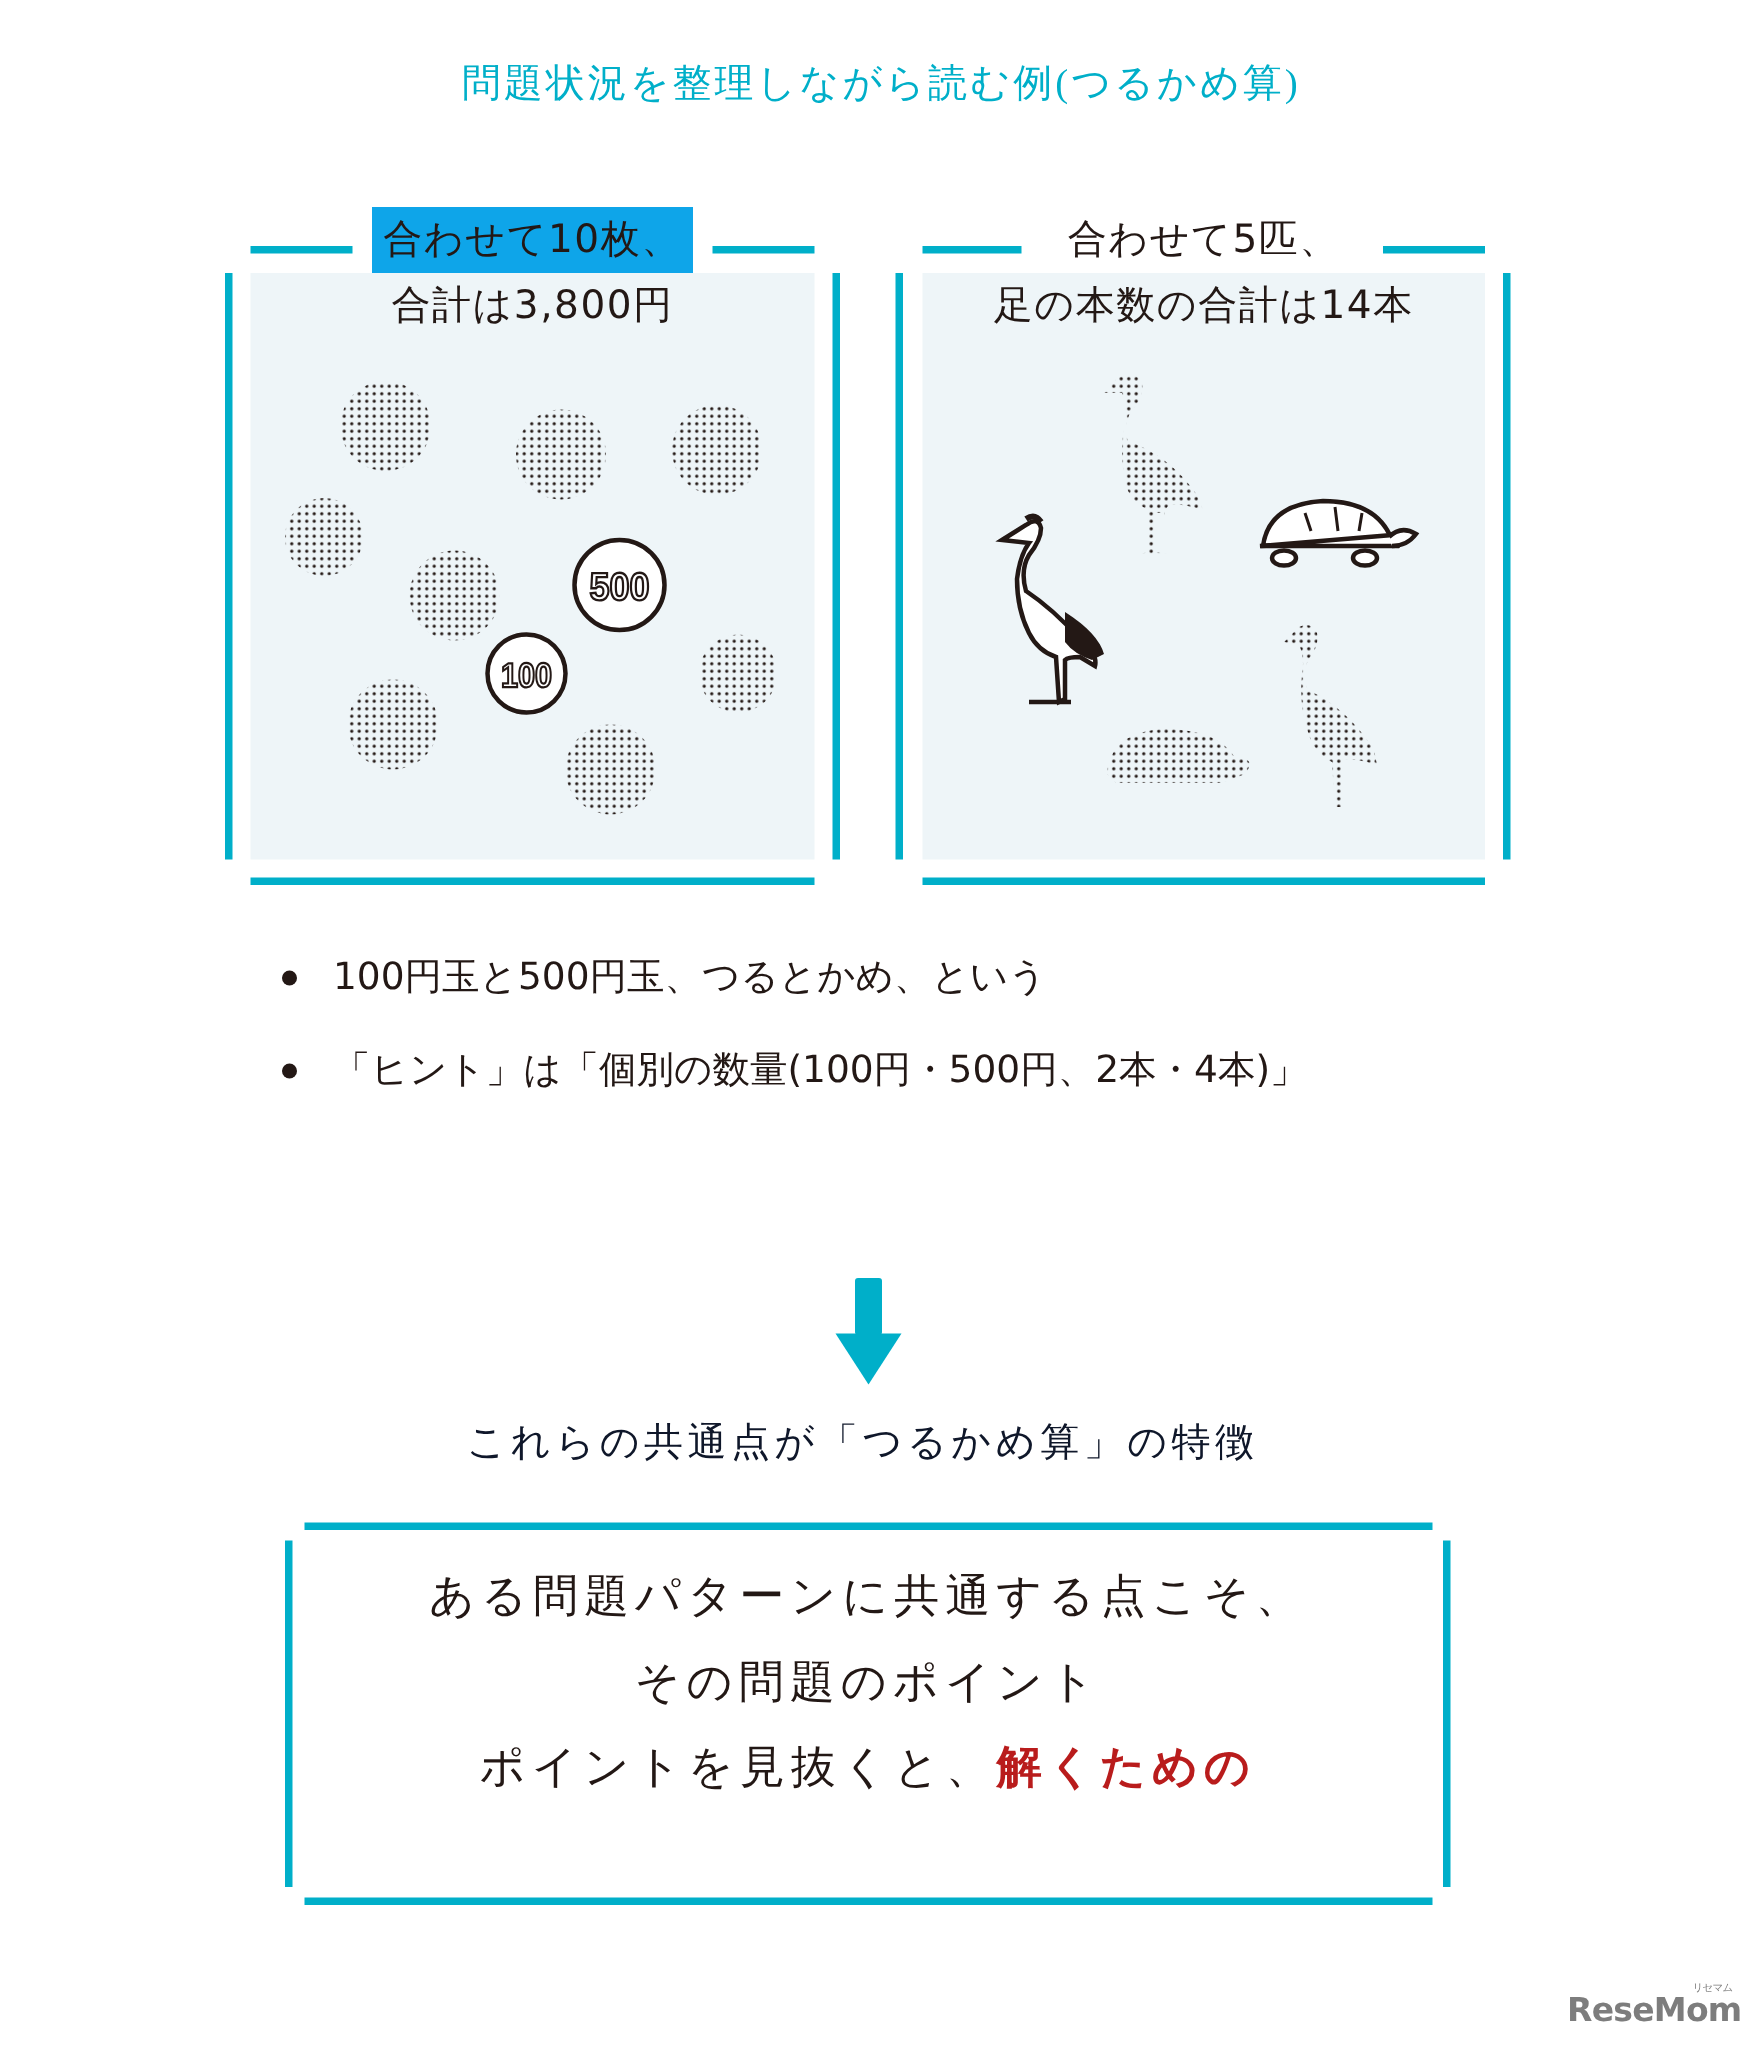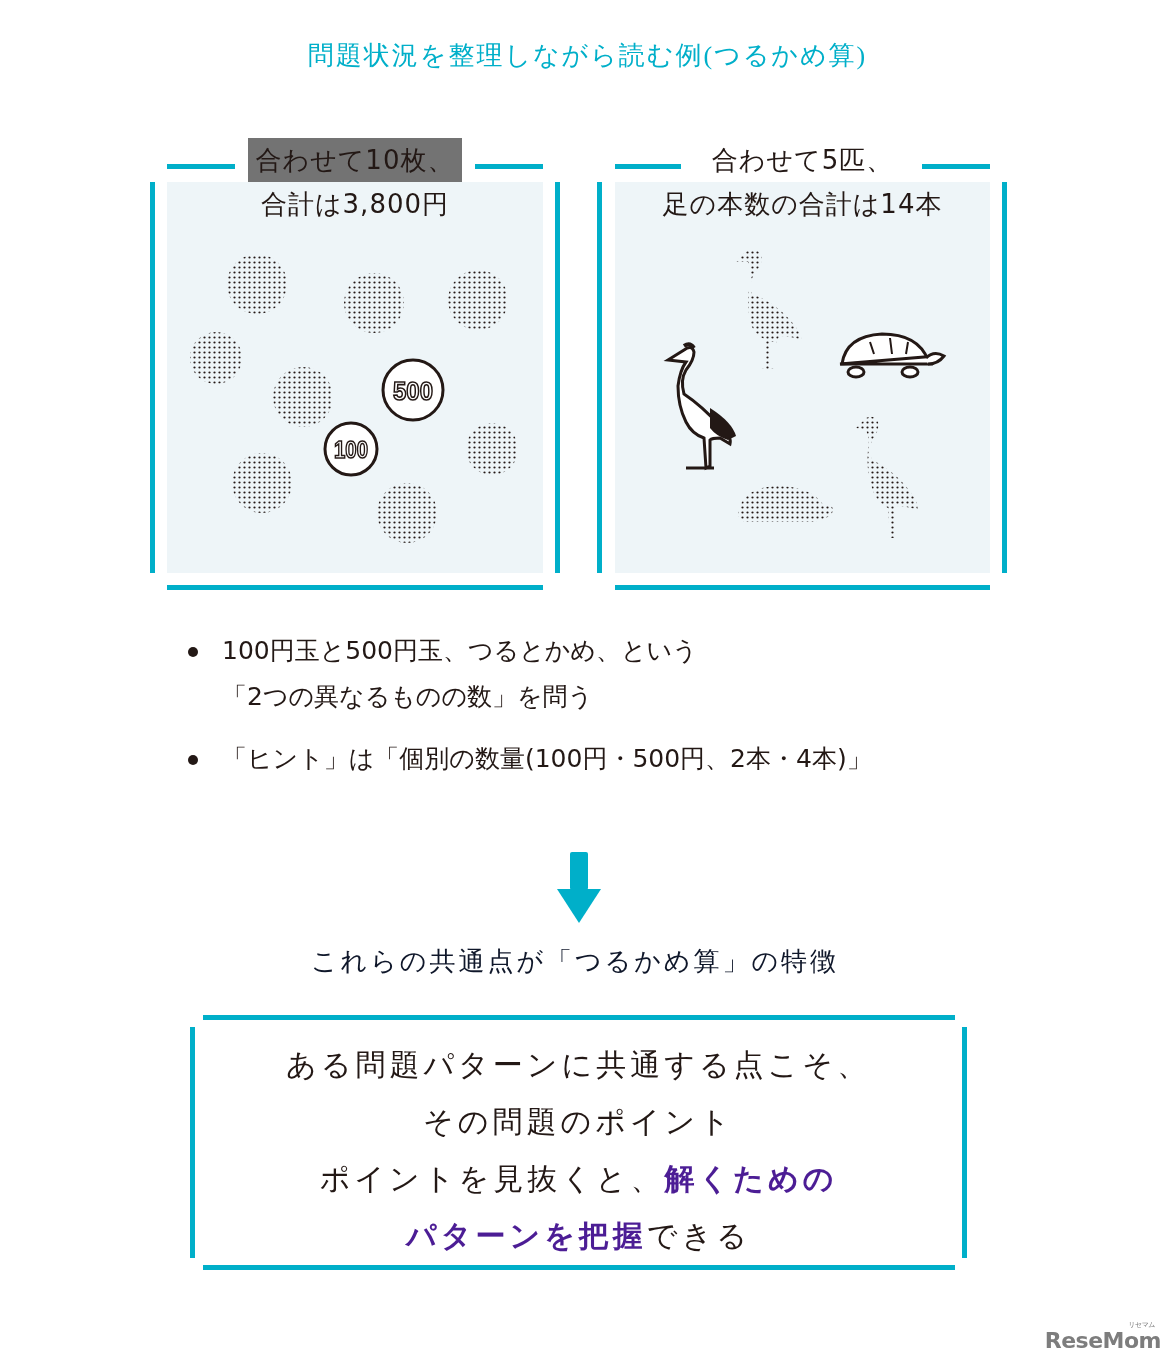--- a/index.html
+++ b/index.html
@@ -12,38 +12,38 @@
   .panel-bg { background: #eef5f8; }
   .panel-head { text-align: center; font-size: 26px; line-height: 44px; color: #231815; letter-spacing: 1px; }
   .bullets { left: 188px; top: 628px; width: 820px; font-size: 25px; line-height: 46px; }
   .bullet { position: relative; padding-left: 34px; margin-bottom: 16px; }
   .bullet .dot { position: absolute; left: 0; top: 19px; width: 10px; height: 10px; border-radius: 50%; background: #231815; }
   .arrow-stem { left: 570px; top: 852px; width: 18px; height: 38px; border-radius: 2px; }
   .arrow-head { left: 557px; top: 889px; width: 0; height: 0; border-left: 22px solid transparent;
                 border-right: 22px solid transparent; border-top: 34px solid #00afc9; }
   .feature { left: 0; width: 1150px; top: 944px; text-align: center; font-size: 26px; color: #0f172a; letter-spacing: 3px; }
   .summary { left: 194px; width: 769px; top: 1036px; text-align: center; font-size: 30px; line-height: 57px; letter-spacing: 4px; }
-  .hl { color: #4c1d95; font-weight: bold; }
+  .hl { color: #b91c1c; font-weight: bold; }
   .logo { right: 14px; bottom: 12px; font-size: 22px; font-weight: bold; color: #7d7d7d; letter-spacing: -0.5px; }
   .logo small { position: absolute; top: -8px; right: 6px; font-size: 7px; font-weight: normal; }
 </style>
 </head>
 <body>
 
 <div class="abs title">問題状況を整理しながら読む例(つるかめ算)</div>
 
 <div>
   <div class="abs teal" style="left:167px;top:164px;width:68px;height:5px"></div>
   <div class="abs teal" style="left:475px;top:164px;width:68px;height:5px"></div>
   <div class="abs teal" style="left:150px;top:182px;width:5px;height:391px"></div>
   <div class="abs teal" style="left:555px;top:182px;width:5px;height:391px"></div>
   <div class="abs teal" style="left:167px;top:585px;width:376px;height:5px"></div>
   <div class="abs panel-bg" style="left:167px;top:182px;width:376px;height:391px"></div>
   <div class="abs panel-head" style="left:167px;top:138px;width:376px;background:transparent">
-    <div style="display:inline-block;background:#737373;padding:0 8px">合わせて10枚、</div><br>
+    <div style="display:inline-block;background:#0ea5e9;padding:0 8px">合わせて10枚、</div><br>
     <div>合計は3,800円</div>
   </div>
   <svg class="abs" style="left:167px;top:230px" width="376" height="340">
     <defs>
       <pattern id="dots" width="5" height="5" patternUnits="userSpaceOnUse">
         <circle cx="2.5" cy="2.5" r="1.1" fill="#231815"></circle>
       </pattern>
     </defs>
     <g>
       <circle cx="90" cy="54" r="30" fill="url(#dots)"></circle>
@@ -111,21 +111,20 @@
     <g>
       <path d="M216 198 L226 188 Q234 184 238 192 Q240 200 232 210 Q228 222 232 230 Q258 242 276 270 L278 280 Q266 276 256 276 L254 300 L256 308 L250 308 L248 278 Q236 272 232 258 Q226 240 228 220 Q230 208 226 200 Z" fill="url(#dots2)"></path>
     </g>
   </svg>
 </div>
 
 <div class="abs bullets">
   <div class="bullet">
     <span class="dot"></span>
     <div>100円玉と500円玉、つるとかめ、という</div>
-    <div>「2つの異なるものの数」を問う</div>
   </div>
   <div class="bullet">
     <span class="dot"></span>
     <div>「ヒント」は「個別の数量(100円・500円、2本・4本)」</div>
   </div>
 </div>
 
 <div class="abs teal arrow-stem"></div>
 <div class="abs arrow-head"></div>
 
@@ -135,22 +134,19 @@
   <div class="abs teal" style="left:203px;top:1015px;width:752px;height:5px"></div>
   <div class="abs teal" style="left:190px;top:1027px;width:5px;height:231px"></div>
   <div class="abs teal" style="left:962px;top:1027px;width:5px;height:231px"></div>
   <div class="abs teal" style="left:203px;top:1265px;width:752px;height:5px"></div>
   <div class="abs summary">
     <div>ある問題パターンに共通する点こそ、</div>
     <div>その問題のポイント</div>
     <div>
       <span>ポイントを見抜くと、</span><span class="hl">解くための</span>
     </div>
-    <div>
-      <span class="hl">パターンを把握</span><span>できる</span>
-    </div>
   </div>
 </div>
 
 <div class="abs logo">
   <span>ReseMom</span>
   <small>リセマム</small>
 </div>
 
 </body></html>

